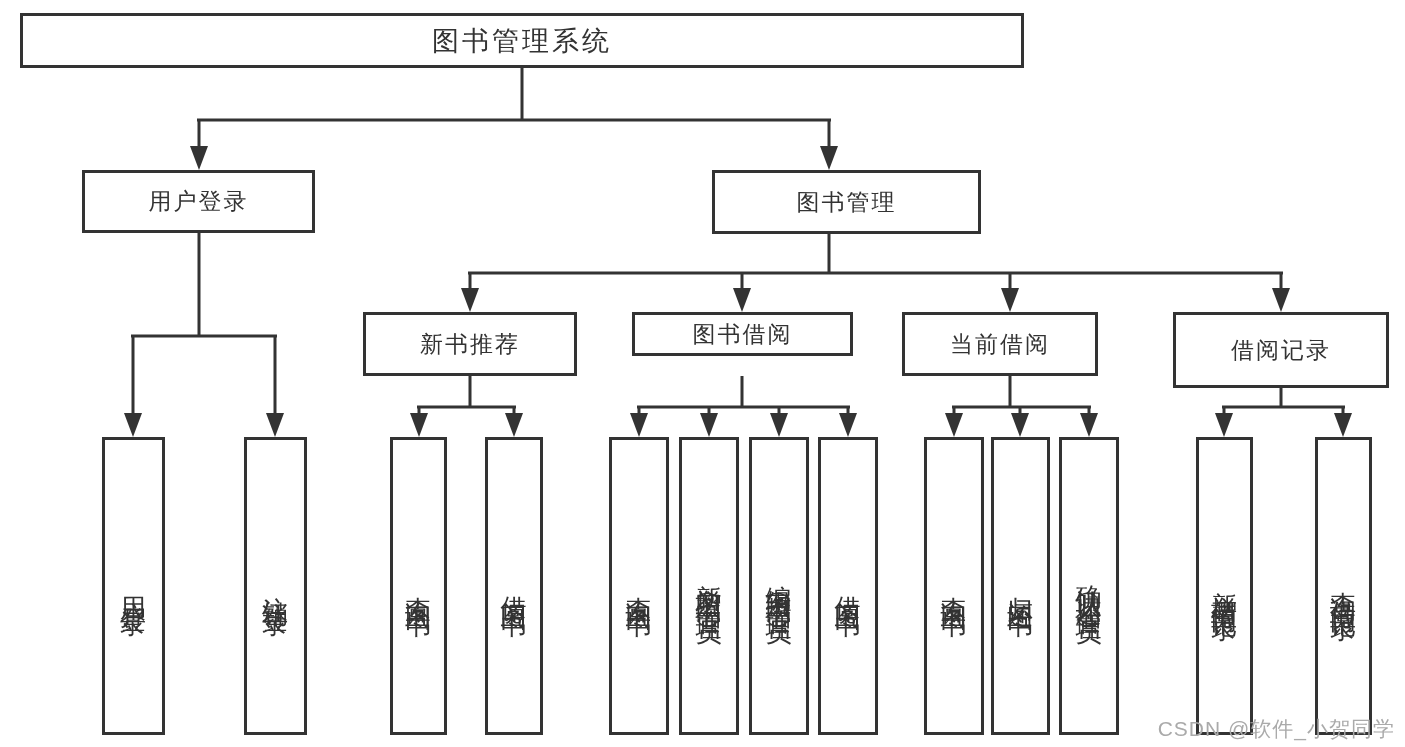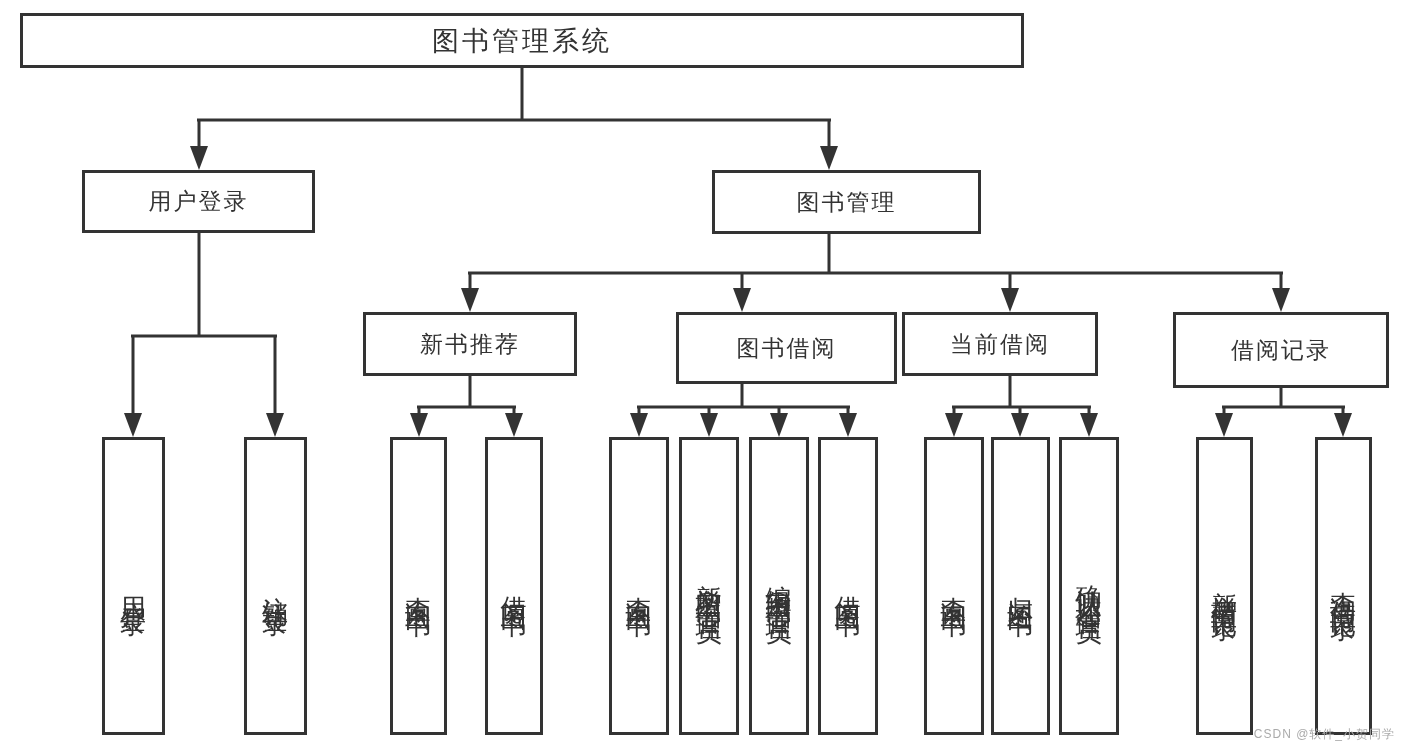--- a/index.html
+++ b/index.html
@@ -33,21 +33,21 @@
     writing-mode: vertical-rl;
     letter-spacing: 5px;
     font-size: 26px;
     line-height: 1;
     white-space: nowrap;
   }
   .watermark {
     position: absolute;
     right: 10px;
     bottom: 4px;
-    font-size: 12px;
+    font-size: 21px;
     color: #aaaaaa;
     letter-spacing: 1px;
   }
 </style>
 </head>
 <body>
 
 <div id="canvas">
 
   <svg id="connectors" viewBox="0 0 1405 747" xmlns="http://www.w3.org/2000/svg">
@@ -94,21 +94,21 @@
   <div class="node hnode" style="left:82px; top:170px; width:233px; height:63px;">
     <span>用户登录</span>
   </div>
   <div class="node hnode" style="left:712px; top:170px; width:269px; height:64px;">
     <span>图书管理</span>
   </div>
 
   <div class="node hnode" style="left:363px; top:312px; width:214px; height:64px;">
     <span>新书推荐</span>
   </div>
-  <div class="node hnode" style="left:632px; top:312px; width:221px; height:72px;margin-left:44px;">
+  <div class="node hnode" style="left:632px; top:312px; width:221px; height:44px;">
     <span>图书借阅</span>
   </div>
   <div class="node hnode" style="left:902px; top:312px; width:196px; height:64px;">
     <span>当前借阅</span>
   </div>
   <div class="node hnode" style="left:1173px; top:312px; width:216px; height:76px;">
     <span>借阅记录</span>
   </div>
 
   <div class="node vnode" style="left:102px; top:437px; width:63px; height:298px;">

